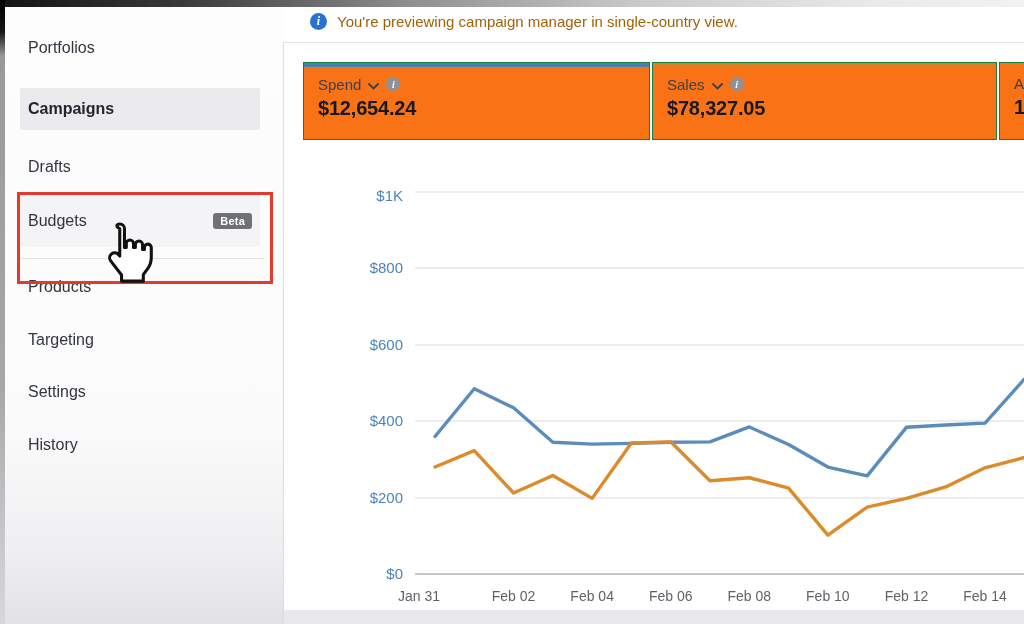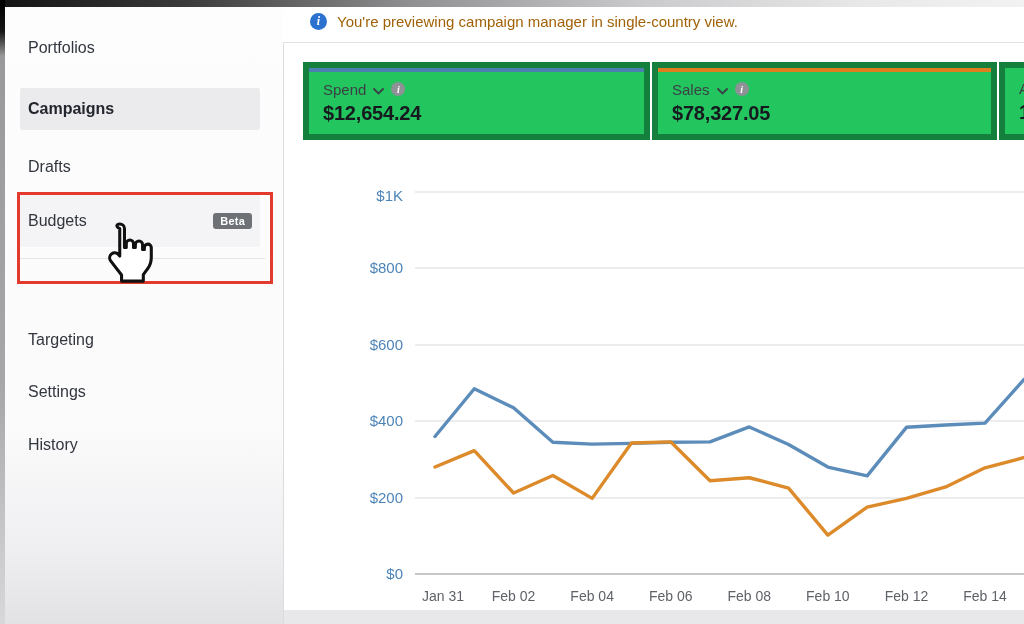--- a/index.html
+++ b/index.html
@@ -31,21 +31,21 @@
   
   .main{position:absolute;left:283px;top:0;width:741px;height:624px;background:#ffffff;}
   .banner{position:absolute;left:283px;top:0;width:741px;height:42px;background:#ffffff;
     border-bottom:1px solid #e3e3e5;display:flex;align-items:center;z-index:20;white-space:nowrap;}
   .banner .info-icon{width:17px;height:17px;border-radius:50%;background:#2b72d0;color:#fff;
     font-size:12px;font-weight:700;display:inline-flex;align-items:center;justify-content:center;
     margin-left:27px;margin-right:10px;flex:0 0 auto;font-family:"Liberation Serif",serif;font-style:italic;}
   .banner-text{font-size:15px;color:#a16207;}
   .banner-link{font-size:15px;color:#2b6fd4;text-decoration:underline;margin-left:6px;cursor:pointer;}
   
-  .card{position:absolute;top:62px;height:78px;background:#22c55e;border:6px solid #15803d;
+  .card{position:absolute;top:62px;height:78px;background:#f97316;border:1px solid #15803d;
     box-sizing:border-box;z-index:15;cursor:pointer;}
   .card-accent{height:4px;width:100%;}
   .card-inner{padding:8px 0 0 14px;}
   .card-label-row{display:flex;align-items:center;gap:7px;font-size:15px;color:#3c4046;}
   .card-chevron{display:inline-block;margin-top:1px;}
   .card-info{width:14px;height:14px;border-radius:50%;background:#8e9196;color:#fff;font-size:10px;
     font-weight:700;display:inline-flex;align-items:center;justify-content:center;
     font-family:"Liberation Serif",serif;font-style:italic;}
   .card-value{margin-top:4px;font-size:20px;font-weight:700;color:#16191e;letter-spacing:-.2px;}
   
@@ -113,21 +113,21 @@
     <div class="gridline" style="left: 415px; width: 609px; top: 267.4px;"></div>
     <div class="y-tick" style="left: 333px; top: 259.4px;">$800</div>
     <div class="gridline" style="left: 415px; width: 609px; top: 343.8px;"></div>
     <div class="y-tick" style="left: 333px; top: 335.8px;">$600</div>
     <div class="gridline" style="left: 415px; width: 609px; top: 420.2px;"></div>
     <div class="y-tick" style="left: 333px; top: 412.2px;">$400</div>
     <div class="gridline" style="left: 415px; width: 609px; top: 496.6px;"></div>
     <div class="y-tick" style="left: 333px; top: 488.6px;">$200</div>
     <div class="gridline zero" style="left: 415px; width: 609px; top: 573px;"></div>
     <div class="y-tick" style="left: 333px; top: 565px;">$0</div>
-    <div class="x-tick" style="left: 408px; top: 588px;">Jan 31</div>
+    <div class="x-tick" style="left: 384px; top: 588px;">Jan 31</div>
     <div class="x-tick" style="left: 478.572px; top: 588px;">Feb 02</div>
     <div class="x-tick" style="left: 557.144px; top: 588px;">Feb 04</div>
     <div class="x-tick" style="left: 635.716px; top: 588px;">Feb 06</div>
     <div class="x-tick" style="left: 714.288px; top: 588px;">Feb 08</div>
     <div class="x-tick" style="left: 792.86px; top: 588px;">Feb 10</div>
     <div class="x-tick" style="left: 871.432px; top: 588px;">Feb 12</div>
     <div class="x-tick" style="left: 950.004px; top: 588px;">Feb 14</div>
   </div>
 
 <div class="sidebar" id="sidebar">
@@ -138,20 +138,23 @@
       <span>Campaigns</span>
     </div>
     <div class="nav-item" style="top: 149px; height: 36px;">
       <span>Drafts</span>
     </div>
     <div class="nav-item hover-bg" style="top: 195px; height: 52px;">
       <span>Budgets</span>
       <span class="nav-badge">Beta</span>
     </div>
     <div class="nav-divider" style="top: 258px;"></div>
+    <div class="nav-item" style="top: 269px; height: 36px;">
+      <span>Products</span>
+    </div>
     <div class="nav-item" style="top: 322px; height: 36px;">
       <span>Targeting</span>
     </div>
     <div class="nav-item" style="top: 374px; height: 36px;">
       <span>Settings</span>
     </div>
     <div class="nav-item" style="top: 427px; height: 36px;">
       <span>History</span>
     </div>
   </div>

